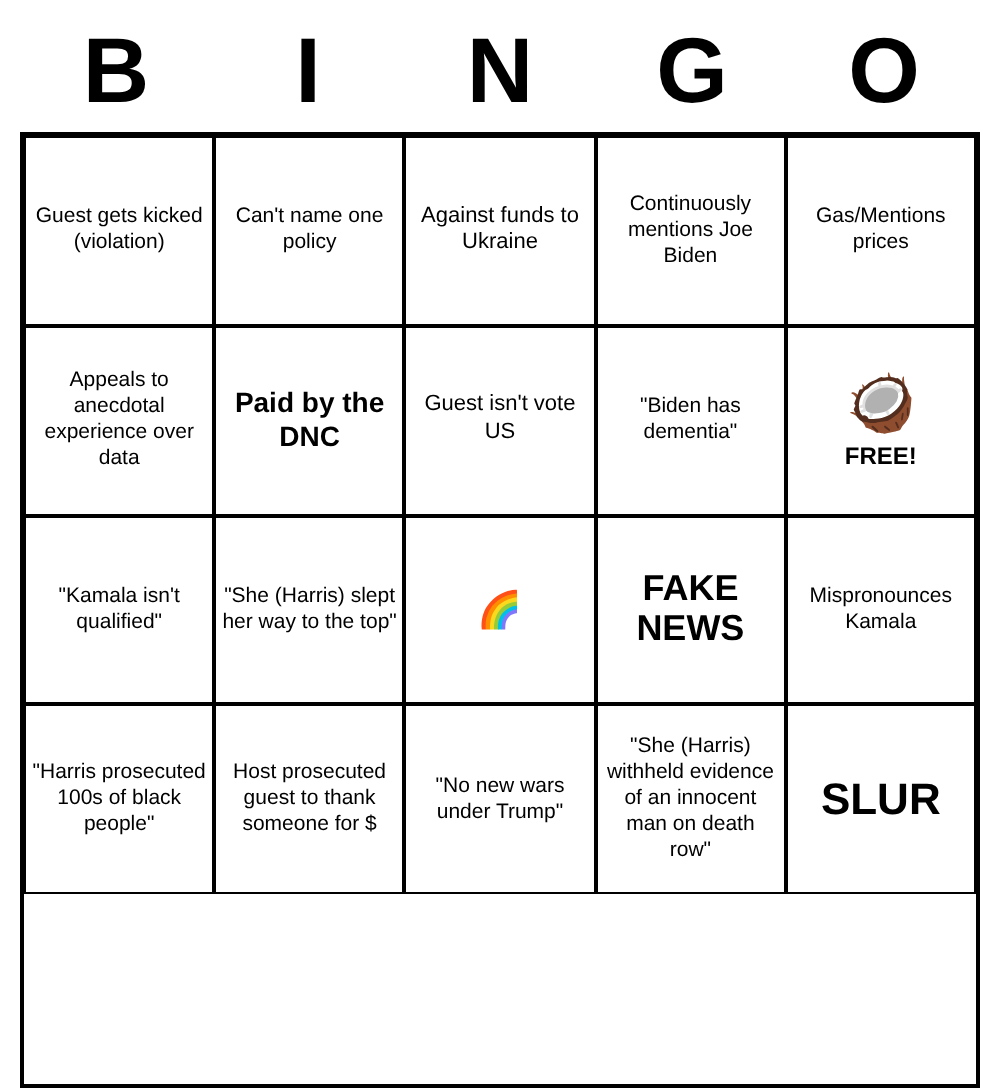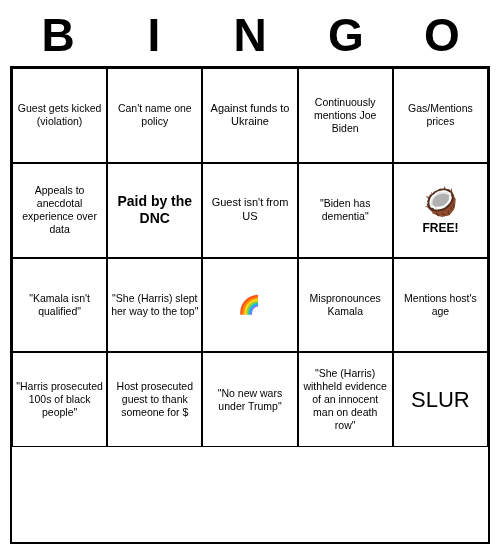--- a/index.html
+++ b/index.html
@@ -57,21 +57,21 @@
     .cell.free .coconut {
       font-size: 28px;
       margin-bottom: 2px;
     }
     .cell.fake-news {
       font-weight: bold;
       font-size: 18px;
       line-height: 1.1;
     }
     .cell.slur {
-      font-weight: normal;
+      font-weight: bold;
       font-size: 22px;
     }
     .cell.paid-dnc {
       font-weight: bold;
       font-size: 14px;
     }
     .cell.i-maga {
       font-weight: bold;
       font-size: 12px;
       flex-direction: column;
@@ -110,44 +110,44 @@
       <span>Gas/Mentions prices</span>
     </div>
   <div class="cell">
       <span>Appeals to anecdotal experience over data</span>
     </div>
   <div class="cell paid-dnc">
       <span>Paid by the DNC</span>
     </div>
 
   <div class="cell bold-large">
-      <span>Guest isn't from US</span>
+      <span>Guest isn't vote US</span>
     </div>
   <div class="cell">
       <span>"Biden has dementia"</span>
     </div>
   <div class="cell free">
     <span class="coconut">🥥</span>
     <span class="free-text">FREE!</span>
   </div>
   <div class="cell">
       <span>"Kamala isn't qualified"</span>
     </div>
 
   <div class="cell">
       <span>"She (Harris) slept her way to the top"</span>
     </div>
   <div class="cell i-maga">
     <span class="rainbow">🌈</span>
   </div>
+  <div class="cell fake-news">
+      <span>FAKE NEWS</span>
+    </div>
   <div class="cell">
       <span>Mispronounces Kamala</span>
-    </div>
-  <div class="cell">
-      <span>Mentions host's age</span>
     </div>
 
   <div class="cell">
       <span>"Harris prosecuted 100s of black people"</span>
     </div>
   <div class="cell">
       <span>Host prosecuted guest to thank someone for $</span>
     </div>
   <div class="cell">
       <span>"No new wars under Trump"</span>

